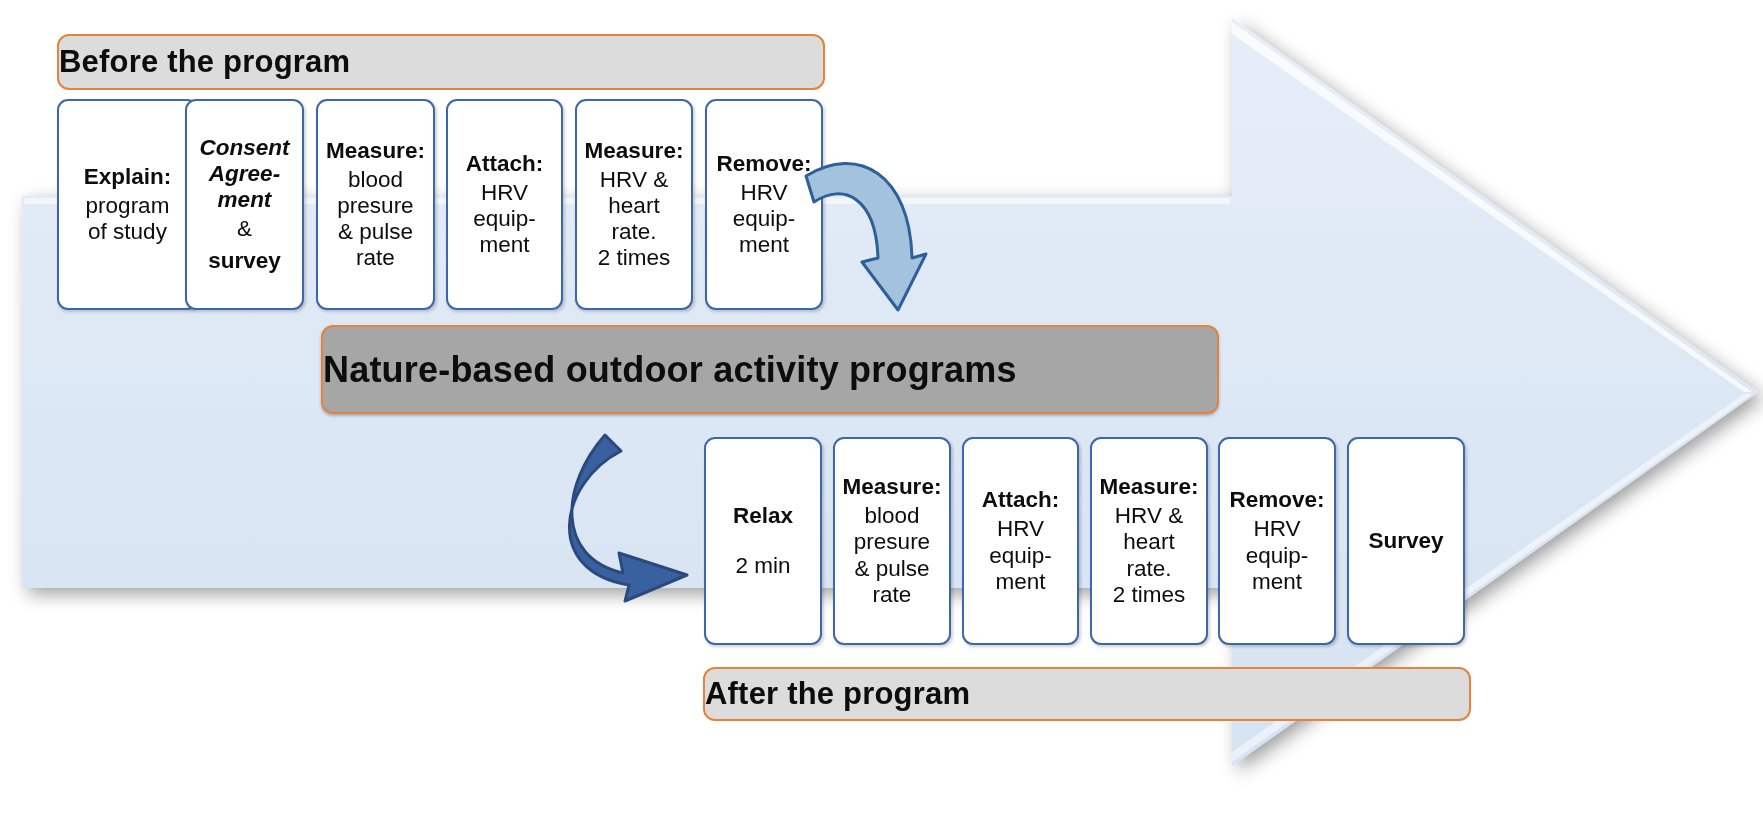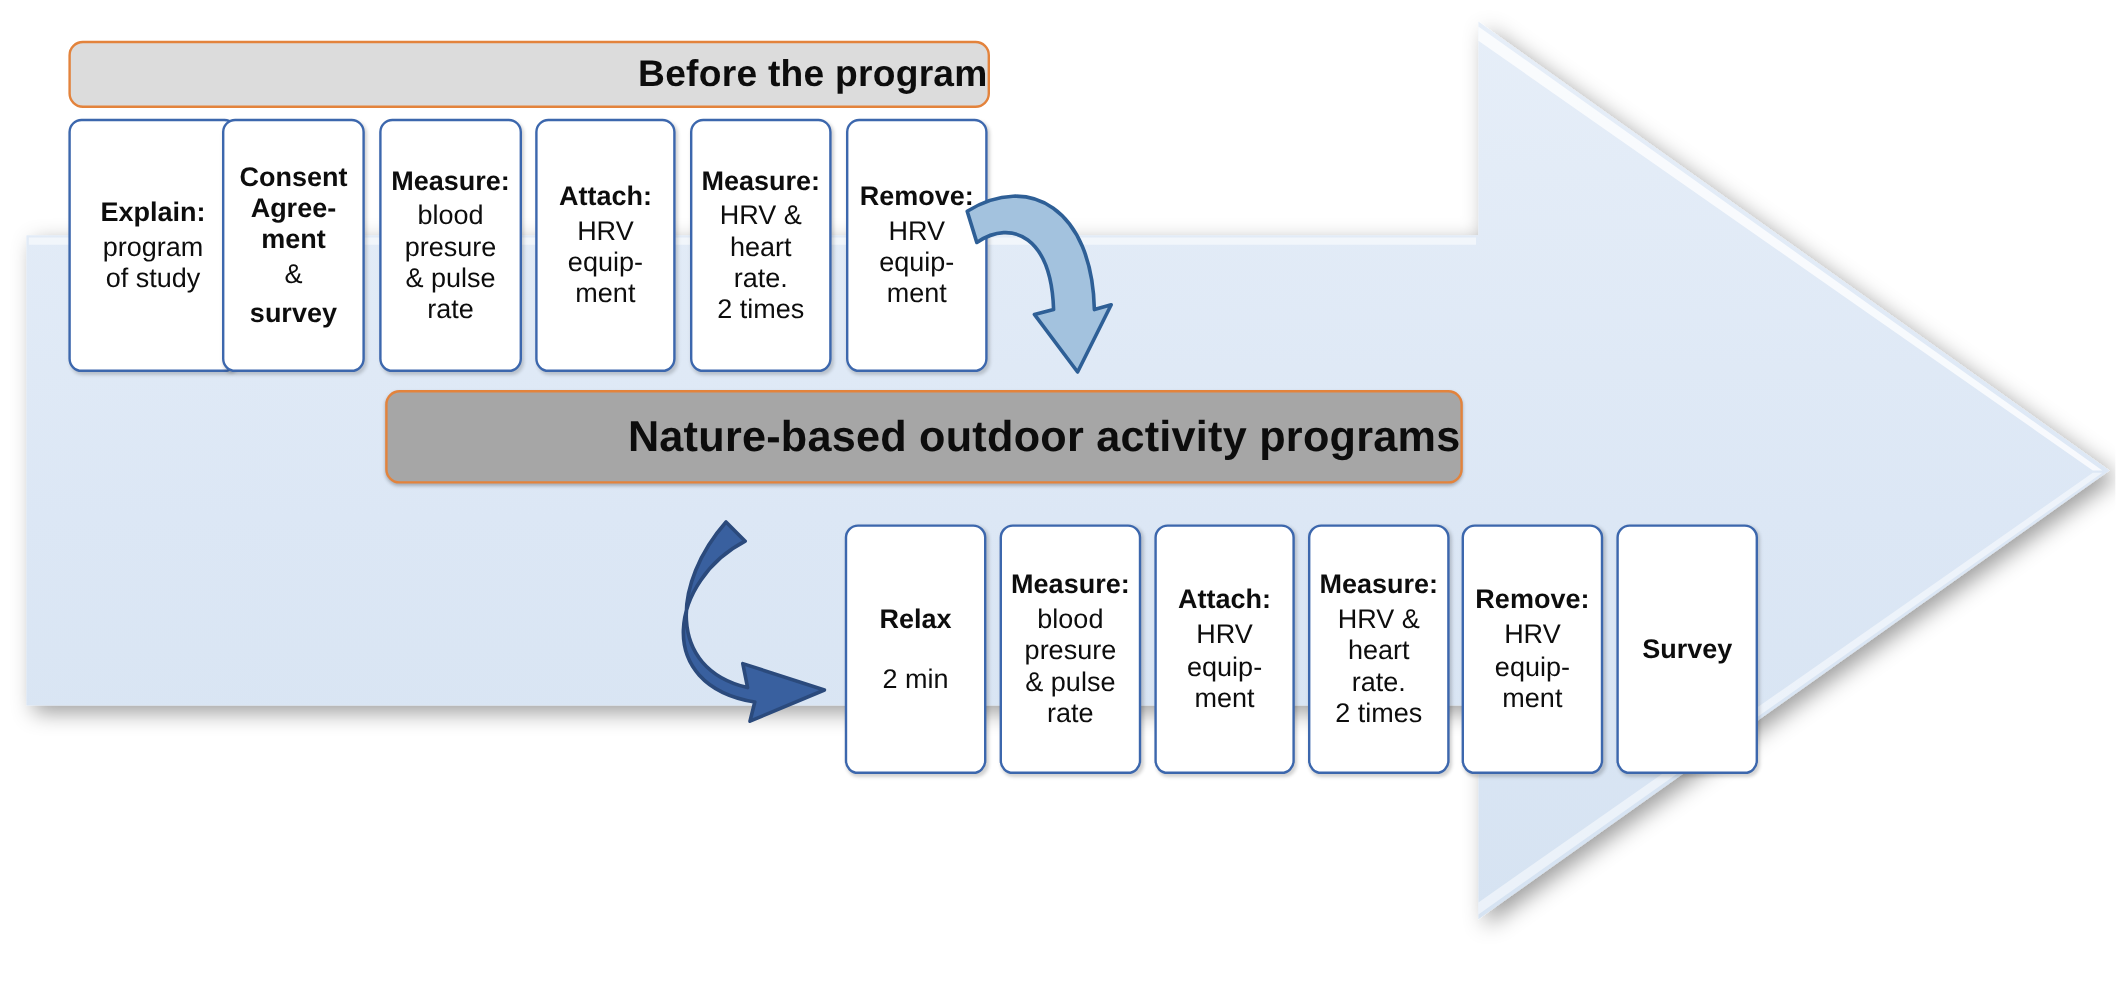--- a/index.html
+++ b/index.html
@@ -31,21 +31,21 @@
   }
 
   
   .banner {
     position: absolute;
     box-sizing: border-box;
     border: 2.5px solid #E3833C;
     border-radius: 12px;
     display: flex;
     align-items: center;
-    justify-content: flex-end;
+    justify-content: flex-start;
     font-weight: bold;
     color: #0d0d0d;
     letter-spacing: 0.2px;
   }
   .banner.grey-light {
     background: #DCDCDC;
   }
   .banner.grey-dark {
     background: #A6A6A6;
     box-shadow: 0 2px 3px rgba(0,0,0,0.25);
@@ -55,21 +55,21 @@
     left: 57px;
     top: 34px;
     width: 768px;
     height: 56px;
     font-size: 31px;
   }
   #banner-program {
     left: 321px;
     top: 325px;
     width: 898px;
-    height: 78px;
+    height: 89px;
     font-size: 36px;
   }
   #banner-after {
     left: 703px;
     top: 667px;
     width: 768px;
     height: 54px;
     font-size: 31px;
   }
 
@@ -170,21 +170,21 @@
 
   <div class="steprow" id="row-before">
 
     <div class="stepbox tight" style="left:57px; width:141px;">
       <div class="head">Explain:</div>
       <div class="body" style="white-space:pre-line;">program
 of study</div>
     </div>
 
     <div class="stepbox tight" style="left:185px; width:119px;">
-      <div class="head" style="white-space:pre-line;">Consent
+      <div class="head" style="white-space:pre-line;font-style:italic;">Consent
 Agree-
 ment</div>
       <div class="body" style="white-space:pre-line;">&amp;</div>
       <div class="head" style="margin-top:6px;margin-bottom:0;">survey</div>
     </div>
 
     <div class="stepbox tight" style="left:316px; width:119px;">
       <div class="head">Measure:</div>
       <div class="body" style="white-space:pre-line;">blood
 presure
@@ -276,14 +276,17 @@
       <div class="body" style="white-space:pre-line;">HRV
 equip-
 ment</div>
     </div>
 
     <div class="stepbox tight single" style="left:1347px; width:118px;">
       <div class="head">Survey</div>
     </div>
   </div>
 
+  <div class="banner grey-light" id="banner-after">
+    <span>After the program</span>
+  </div>
 
 </div>
 
 </body></html>

